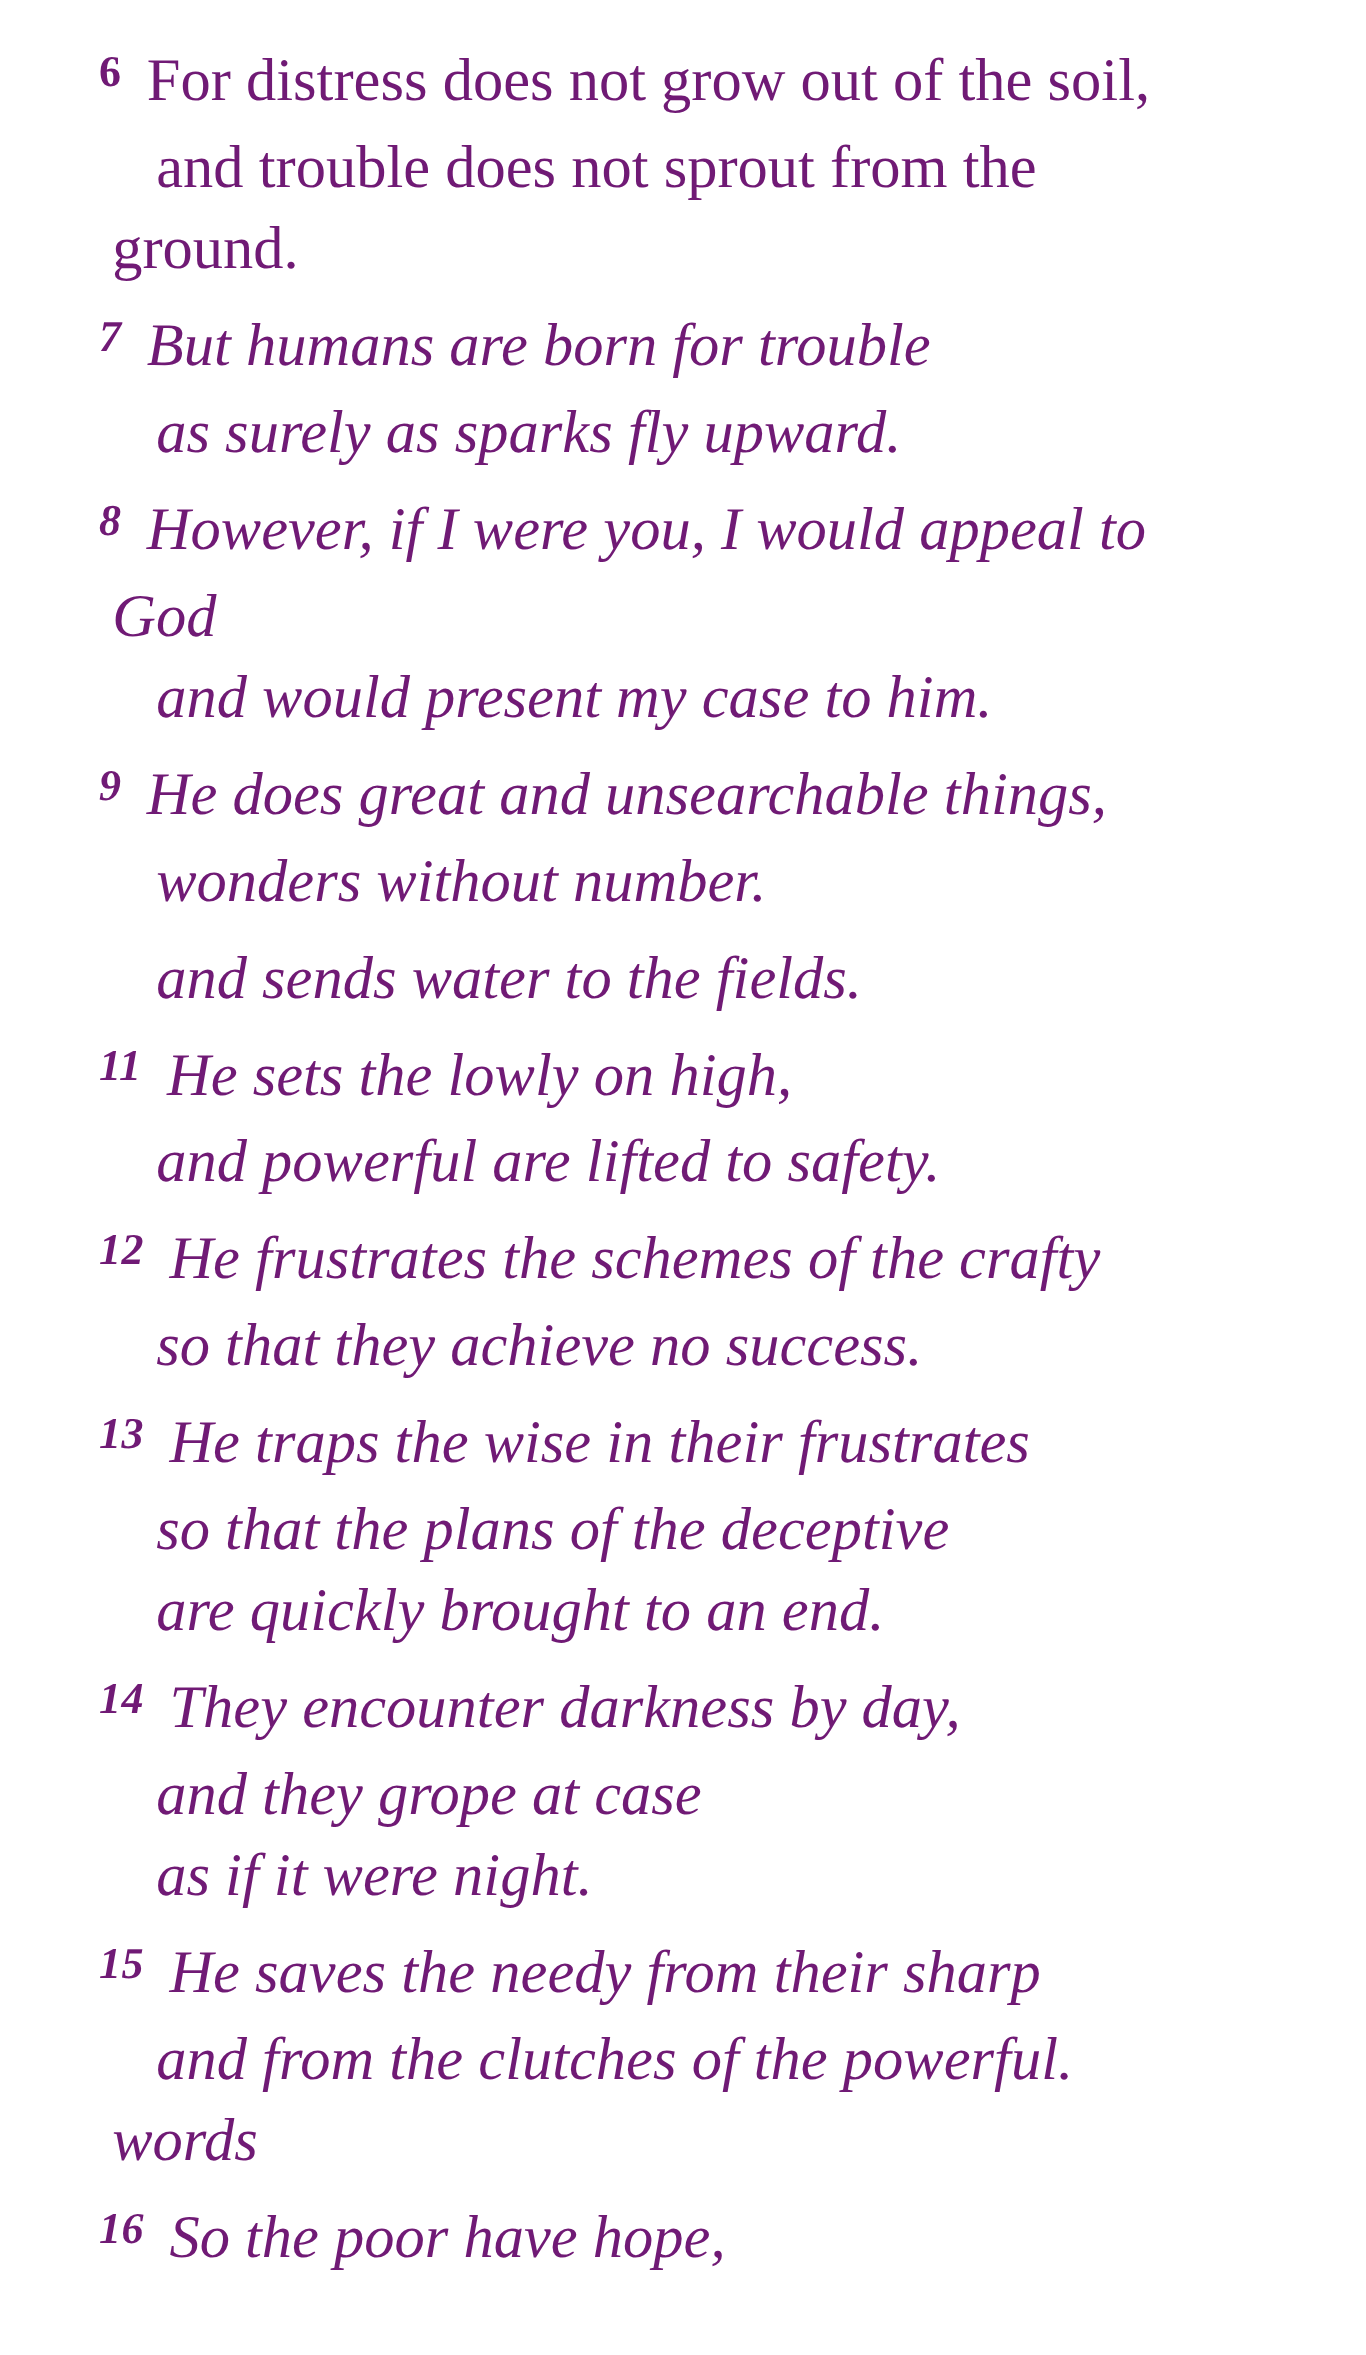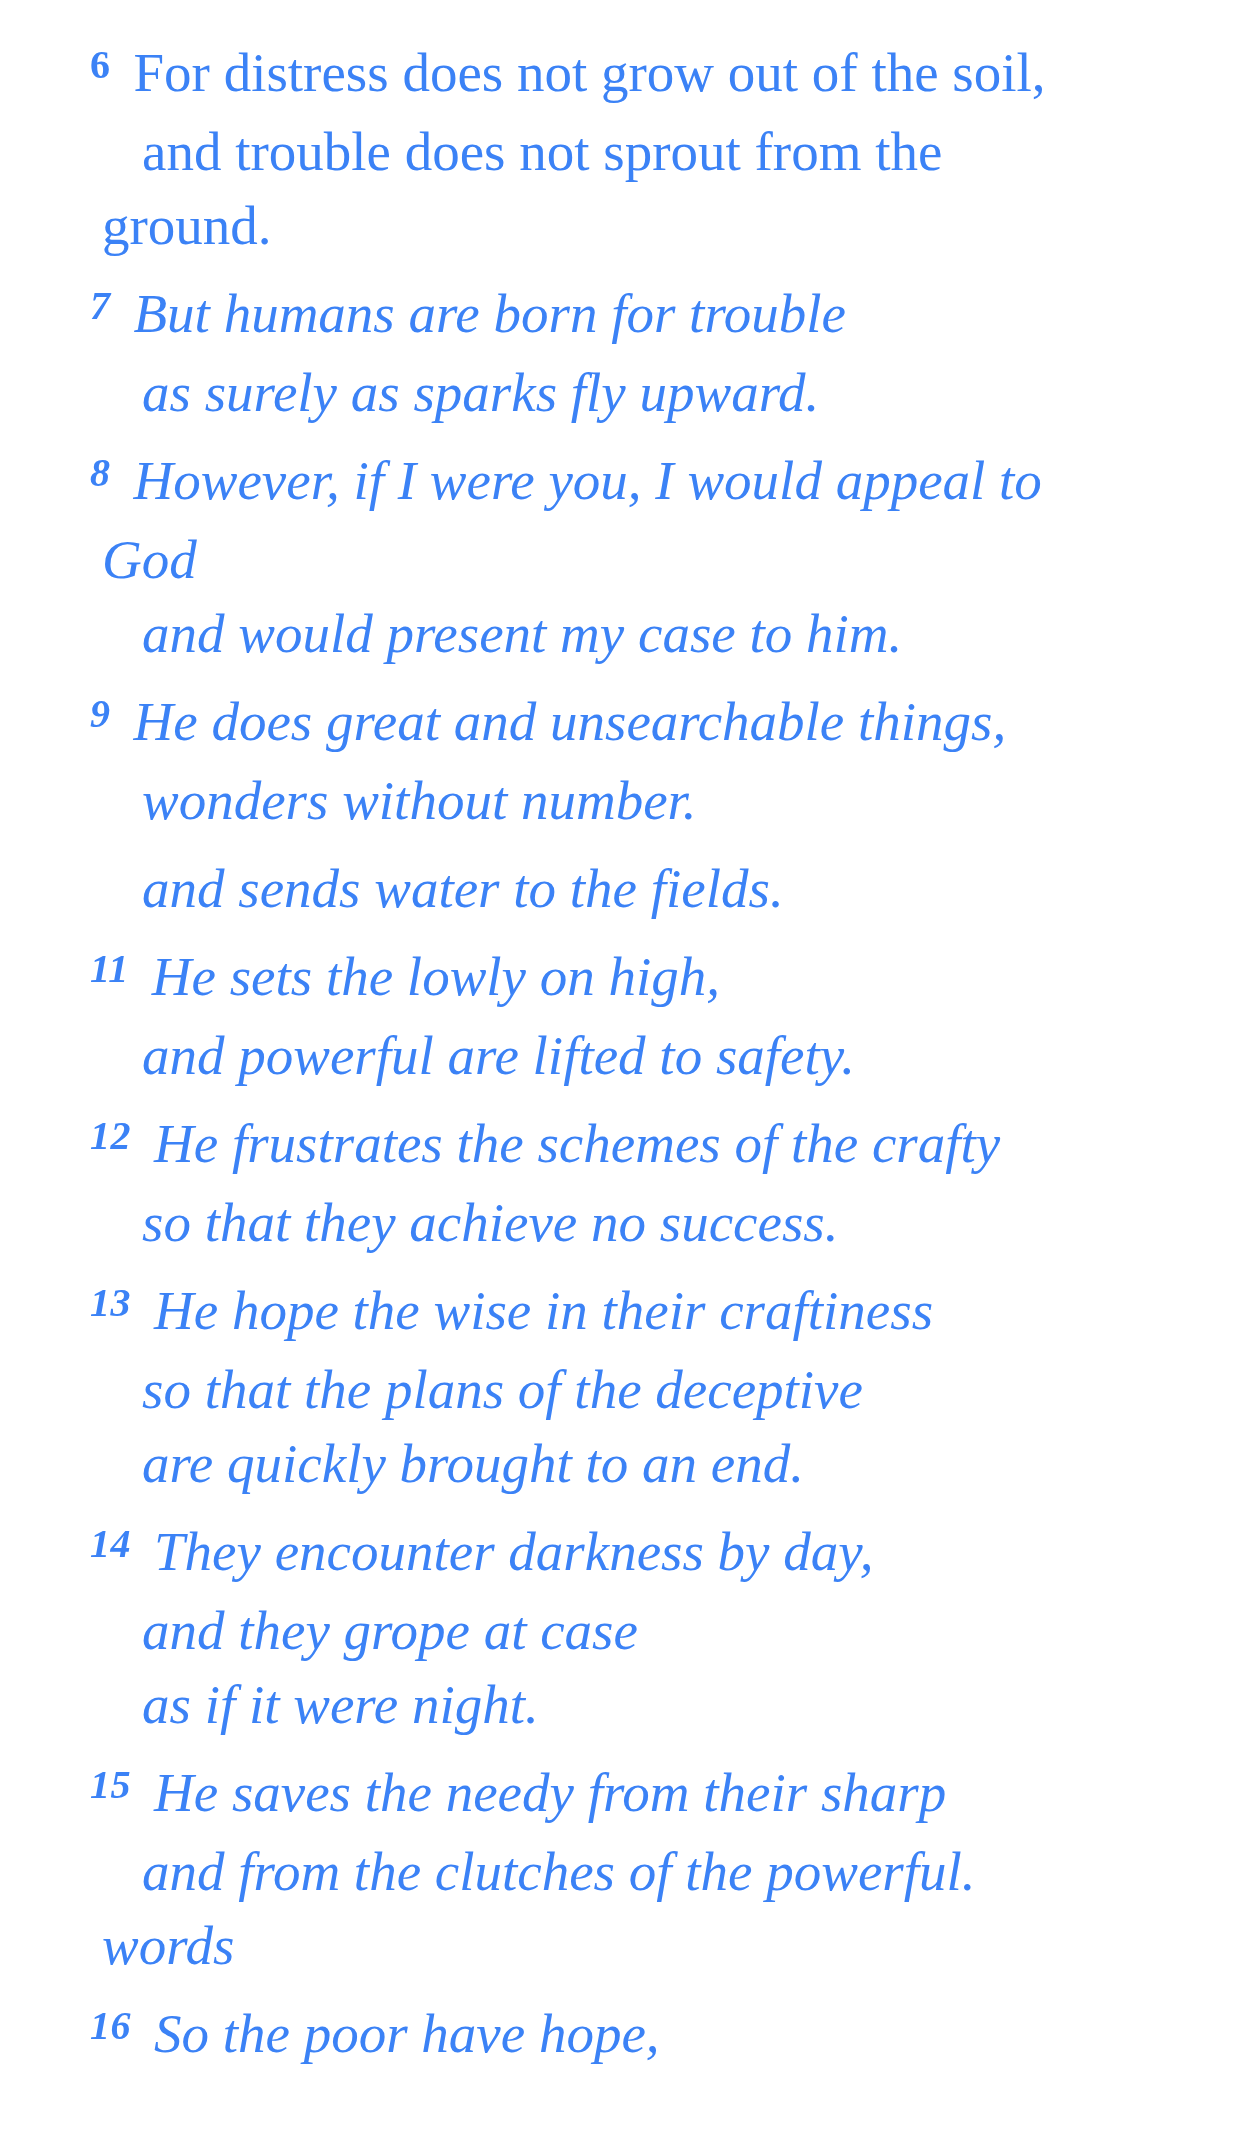--- a/index.html
+++ b/index.html
@@ -13,21 +13,21 @@
     overflow: hidden;
   }
   .page {
     box-sizing: border-box;
     width: 1242px;
     height: 2141px;
     padding: 36px 20px 0 102px;
     font-family: "Liberation Serif", "DejaVu Serif", serif;
     font-size: 55px;
     line-height: 74px;
-    color: #3b82f6;
+    color: #701a75;
     background: #ffffff;
   }
   .verse { margin: 0; }
   .verse + .verse { margin-top: 14px; font-style: italic; }
   .line {
     white-space: nowrap;
   }
   
   .line.q1 { text-indent: -12px; }
   
@@ -78,21 +78,21 @@
     <div class="line q1"><span class="vnum">11</span><span>He sets the lowly on high,</span></div>
     <div class="line q2">and powerful are lifted to safety.</div>
   </div>
 
   <div class="verse">
     <div class="line q1"><span class="vnum">12</span><span>He frustrates the schemes of the crafty</span></div>
     <div class="line q2">so that they achieve no success.</div>
   </div>
 
   <div class="verse">
-    <div class="line q1"><span class="vnum">13</span><span>He hope the wise in their craftiness</span></div>
+    <div class="line q1"><span class="vnum">13</span><span>He traps the wise in their frustrates</span></div>
     <div class="line q2">so that the plans of the deceptive</div>
     <div class="line q2">are quickly brought to an end.</div>
   </div>
 
   <div class="verse">
     <div class="line q1"><span class="vnum">14</span><span>They encounter darkness by day,</span></div>
     <div class="line q2">and they grope at case</div>
     <div class="line q2">as if it were night.</div>
   </div>
 

